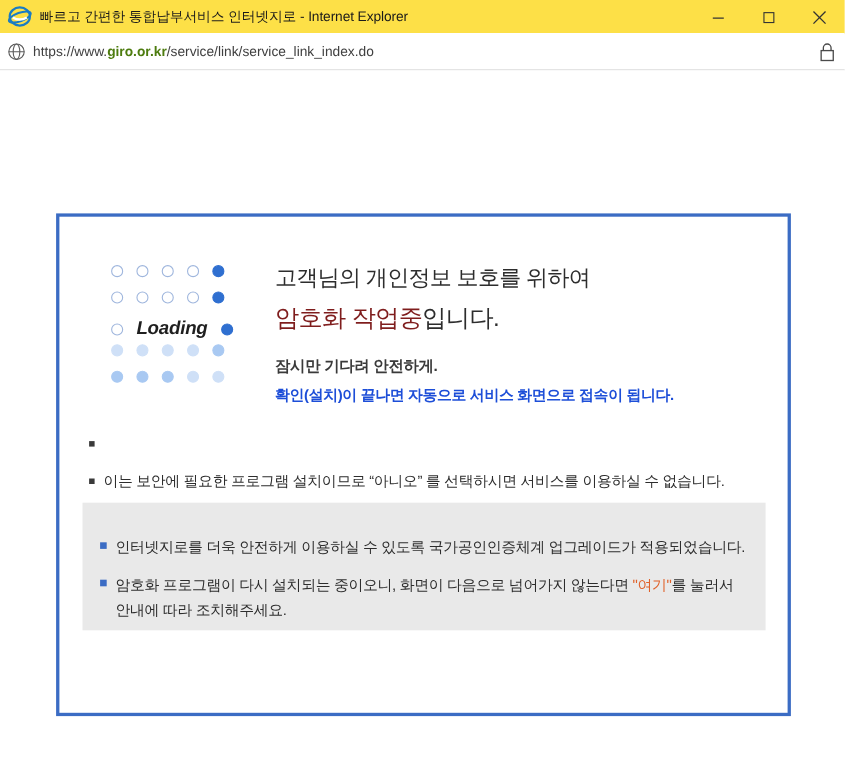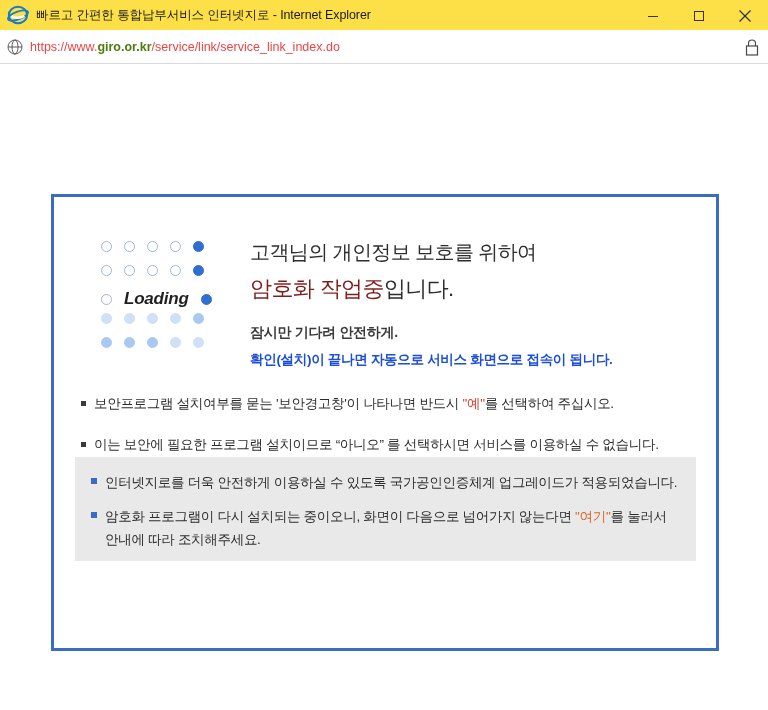--- a/index.html
+++ b/index.html
@@ -64,21 +64,21 @@
   }
   .url-text {
     font-size: 12.5px;
     color: #444;
     white-space: nowrap;
   }
   .url-text .host {
     color: #4d7c0f;
     font-weight: bold;
   }
-  .url-text .scheme { color: #ef4444; }
+  .url-text .scheme { color: #404040; }
   .lock-icon {
     position: absolute;
     right: 6px; top: 7px;
     width: 18px; height: 20px;
   }
 
   
   .page {
     position: relative;
     width: 768px;
@@ -187,23 +187,23 @@
     flex: 0 0 auto;
   }
   .note .red { color: #d8402a; }
 
   
   .graybox {
     position: absolute;
     left: 21px;
     top: 260px;
     width: 621px;
-    height: 104px;
+    height: 116px;
     background: #e9e9e9;
-    padding: 15px 18px 0 16px;
+    padding: 30px 18px 0 16px;
   }
   .gnote {
     display: flex;
     align-items: flex-start;
     font-size: 13.5px;
     color: #2d2d2d;
     letter-spacing: -0.3px;
     margin-bottom: 12px;
     line-height: 1.65;
   }
@@ -309,21 +309,20 @@
     <div class="headline">
       <div class="hl-line1">고객님의 개인정보 보호를 위하여</div>
       <div class="hl-line2"><span class="accent">암호화 작업중</span><span>입니다.</span></div>
       <div class="sub1">잠시만 기다려 안전하게.</div>
       <div class="sub2">확인(설치)이 끝나면 자동으로 서비스 화면으로 접속이 됩니다.</div>
     </div>
 
     <div class="notes">
       <div class="note">
         <span class="sq"></span>
-        <span><span>보안프로그램 설치여부를 묻는 '보안경고창'이 나타나면 반드시 </span><span class="red">"예"</span><span>를 선택하여 주십시오.</span></span>
       </div>
       <div class="note">
         <span class="sq"></span>
         <span>이는 보안에 필요한 프로그램 설치이므로 “아니오” 를 선택하시면 서비스를 이용하실 수 없습니다.</span>
       </div>
     </div>
 
     <div class="graybox">
       <div class="gnote">
         <span class="sq"></span>

